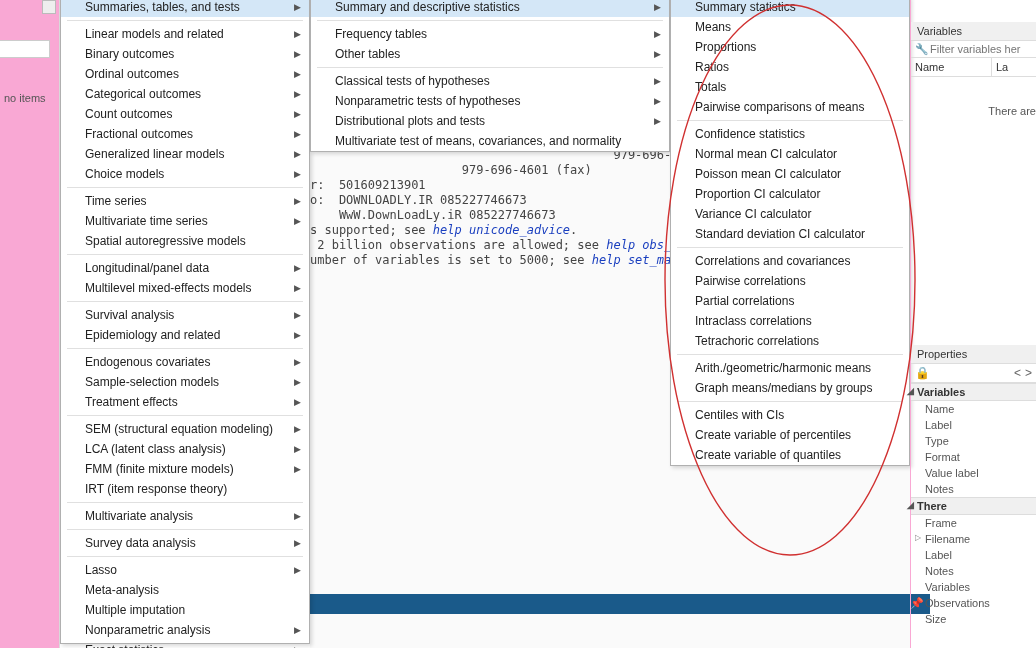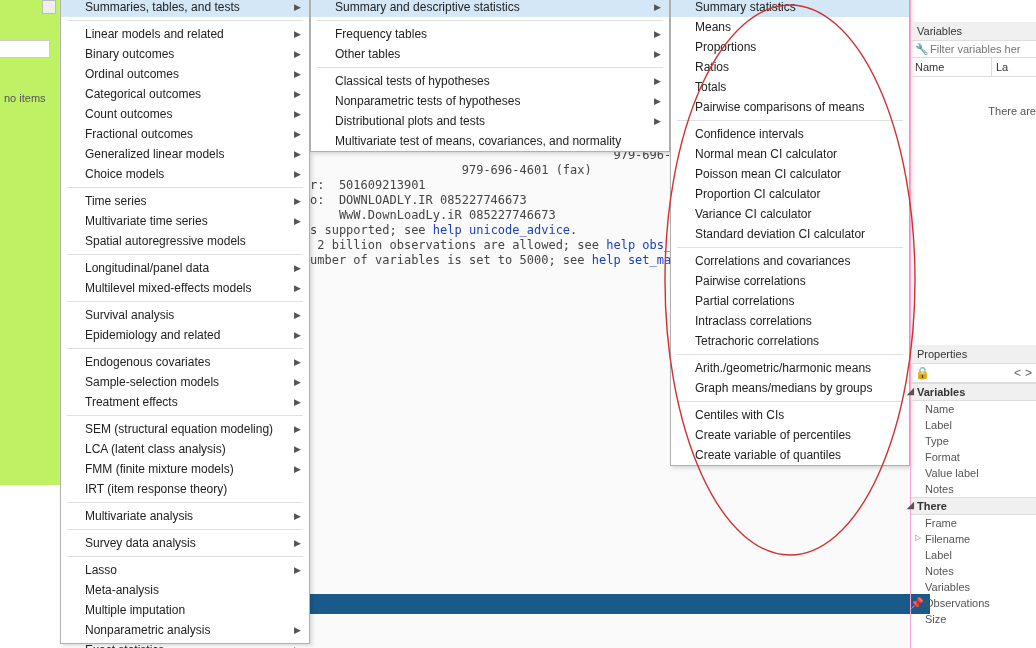--- a/index.html
+++ b/index.html
@@ -1,34 +1,34 @@
 <!DOCTYPE html>
 <html><head>
   <meta charset="utf-8">
   <style>
     * { margin:0; padding:0; box-sizing:border-box; }
     body { font-family: "Segoe UI", Tahoma, sans-serif; font-size:12px; color:#333; background:#fff; overflow:hidden; width:1036px; height:648px; position:relative; }
     
-    .left-strip { position:absolute; left:0; top:0; width:60px; height:485px; background:#bef264; border-right:1px solid #ddd; }
+    .left-strip { position:absolute; left:0; top:0; width:60px; height:648px; background:#f9a8d4; border-right:1px solid #ddd; }
     .left-strip .inp { position:absolute; top:40px; left:-20px; width:70px; height:18px; border:1px solid #ccc; background:#fff; font-size:11px; padding:0 3px; color:#888; }
     .left-strip .noitems { position:absolute; top:92px; left:4px; font-size:11px; color:#555; white-space:nowrap; }
     .left-strip .tb-icon { position:absolute; top:0; left:42px; width:14px; height:14px; background:#eee; border:1px solid #bbb; }
     
     .menu { position:absolute; top:-4px; background:#fff; border:1px solid #b0b0b0; box-shadow:2px 2px 4px rgba(0,0,0,.15); }
     .menu1 { left:60px; width:250px; height:648px; }
     .menu2 { left:310px; width:360px; }
     .menu3 { left:670px; width:240px; top:-4px; }
     .menu .item { position:relative; padding:3px 22px 3px 24px; font-size:12px; color:#222; white-space:nowrap; cursor:default; }
     .menu .item.sel { background:#d4e7f7; }
     .menu .sep { height:1px; background:#e0e0e0; margin:3px 6px; }
     .menu .arrow { position:absolute; right:8px; top:50%; transform:translateY(-50%); font-size:9px; color:#555; }
     
     .main-text { position:absolute; left:310px; top:0; width:600px; height:648px; font-family:Consolas,monospace; font-size:12px; line-height:15px; color:#444; z-index:-1; overflow:hidden; background:#fafafa; }
     .main-text .line { white-space:pre; }
-    .main-text .link { color:#1a3fbf; }
+    .main-text .link { color:#1a3fbf;font-style:italic; }
     .cmdbar { position:absolute; left:310px; top:594px; width:620px; height:20px; background:#1a5a8a; }
     .cmdbar .pin { position:absolute; right:6px; top:3px; color:#fff; font-size:11px; }
     
     .right { position:absolute; right:0; top:0; width:126px; height:648px; border-left:1px solid #f9a8d4; font-size:11px; }
     .right .hdr { background:#f0f0f0; padding:3px 6px; font-weight:400; color:#333; border-bottom:1px solid #ddd; }
     .right .srch { display:flex; align-items:center; padding:2px 4px; border-bottom:1px solid #ddd; }
     .right .srch .ic { width:12px; height:12px; margin-right:3px; color:#888; font-size:11px; }
     .right .srch input { flex:1; border:none; font-size:11px; color:#888; width:90px; }
     .right .colhdr { display:flex; border-bottom:1px solid #ddd; }
     .right .colhdr div { padding:3px 4px; font-size:11px; border-right:1px solid #ddd; }
@@ -126,21 +126,21 @@
     <div class="item">Multivariate test of means, covariances, and normality</div>
   </div>
 <div class="menu menu3" id="m3">
     <div class="item sel">Summary statistics</div>
     <div class="item">Means</div>
     <div class="item">Proportions</div>
     <div class="item">Ratios</div>
     <div class="item">Totals</div>
     <div class="item">Pairwise comparisons of means</div>
     <div class="sep"></div>
-    <div class="item">Confidence intervals</div>
+    <div class="item">Confidence statistics</div>
     <div class="item">Normal mean CI calculator</div>
     <div class="item">Poisson mean CI calculator</div>
     <div class="item">Proportion CI calculator</div>
     <div class="item">Variance CI calculator</div>
     <div class="item">Standard deviation CI calculator</div>
     <div class="sep"></div>
     <div class="item">Correlations and covariances</div>
     <div class="item">Pairwise correlations</div>
     <div class="item">Partial correlations</div>
     <div class="item">Intraclass correlations</div>

